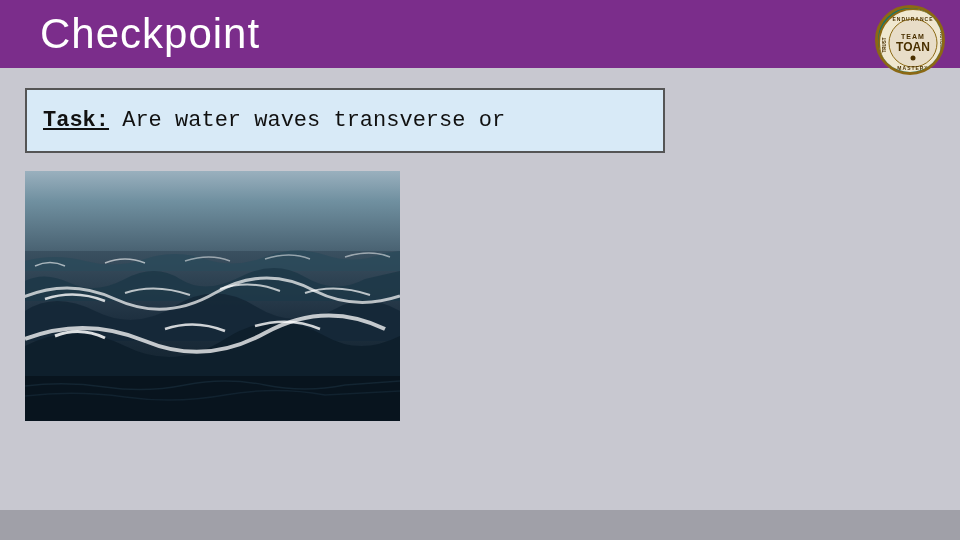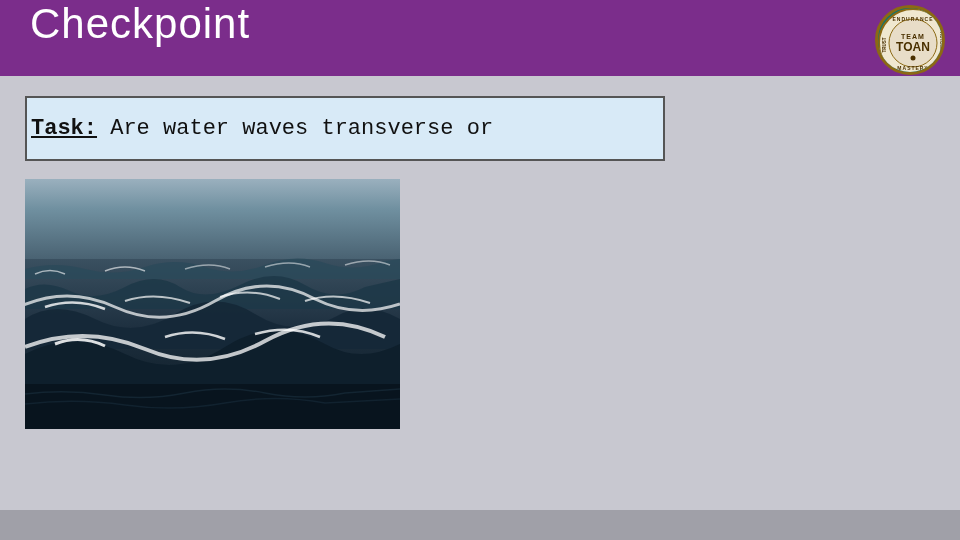--- a/index.html
+++ b/index.html
@@ -9,25 +9,25 @@
       height: 540px;
       background-color: #c8c8d0;
       font-family: 'Courier New', Courier, monospace;
       overflow: hidden;
       position: relative;
     }
 
     
     .header-bar {
       width: 100%;
-      height: 76px;
+      height: 68px;
       background-color: #7b2d8b;
       display: flex;
-      align-items: flex-start;
-      padding: 0 30px;
+      align-items: center;
+      padding: 0 40px;
       position: relative;
     }
 
     .header-title {
       color: #ffffff;
       font-size: 42px;
       font-weight: 300;
       font-family: 'Trebuchet MS', Arial, sans-serif;
       letter-spacing: 1px;
     }
@@ -57,21 +57,21 @@
 
     
     .main-content {
       padding: 20px 25px;
     }
 
     
     .task-box {
       border: 2px solid #555;
       background: #d8eaf7;
-      padding: 14px 4px;
+      padding: 14px 16px;
       width: 640px;
       margin-bottom: 18px;
     }
 
     .task-text {
       font-family: 'Courier New', Courier, monospace;
       font-size: 22px;
       line-height: 1.5;
       color: #111;
     }

